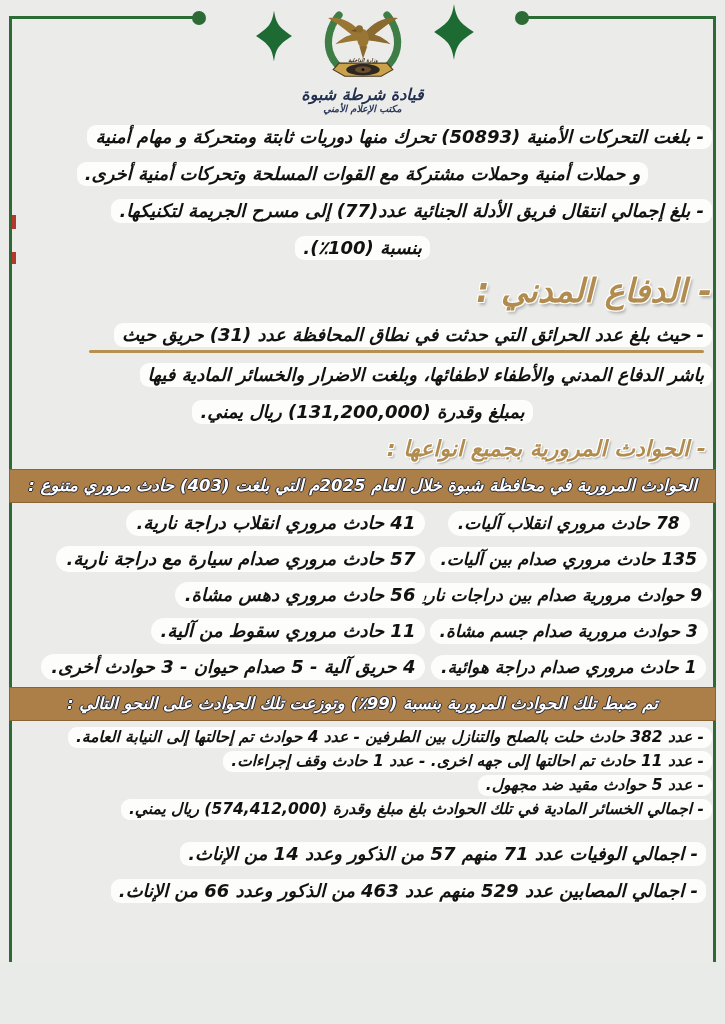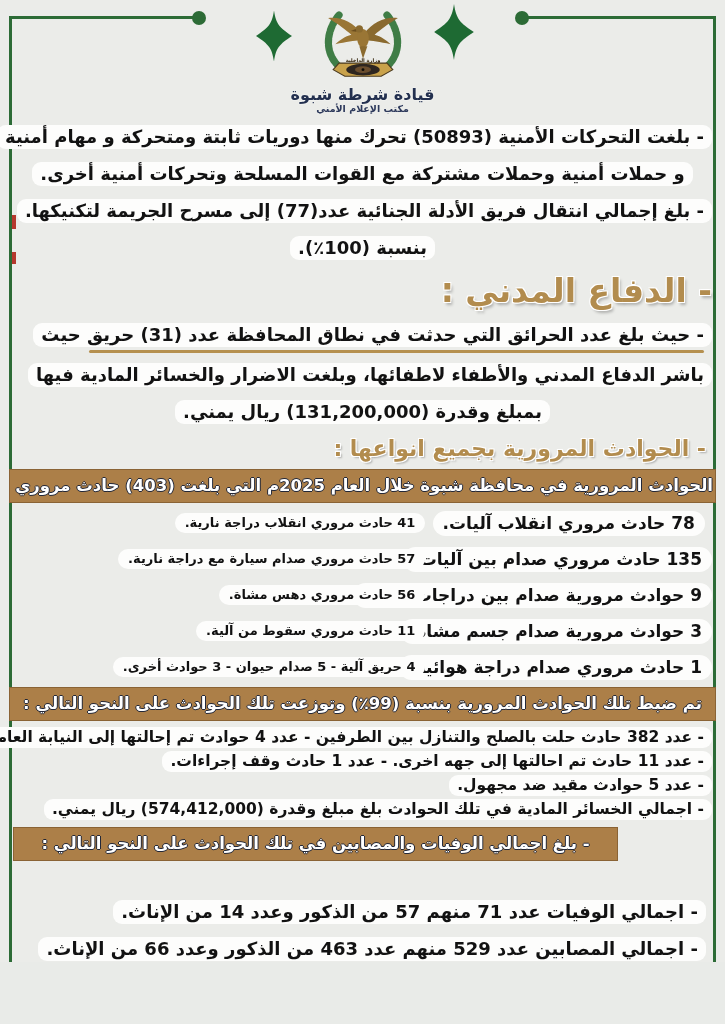--- a/index.html
+++ b/index.html
@@ -2,21 +2,21 @@
 <html lang="ar" dir="rtl"><head>
 <meta charset="utf-8">
 <style>
   * { margin:0; padding:0; box-sizing:border-box; }
   html,body { width:725px; height:1024px; }
   body {
     font-family:"DejaVu Sans", sans-serif;
     background:#e9ebe8;
     overflow:hidden;
   }
-  .page { position:relative; width:725px; height:962px; background:#ebece9; direction:rtl; }
+  .page { position:relative; width:725px; height:962px; background:#ebece9; direction:rtl;font-style:italic; }
 
   
   .frame-left  { position:absolute; left:9px;  top:16px; bottom:0; width:3px; background:#2c6b36; }
   .frame-right { position:absolute; right:9px; top:16px; bottom:0; width:3px; background:#2c6b36; }
   .frame-top-left  { position:absolute; left:9px;  top:16px; width:187px; height:3px; background:#2c6b36; }
   .frame-top-right { position:absolute; right:9px; top:16px; width:191px; height:3px; background:#2c6b36; }
   .frame-dot { position:absolute; width:14px; height:14px; border-radius:50%; background:#2c6b36; top:11px; }
   .dot-left  { left:192px; }
   .dot-right { right:196px; }
 
@@ -53,26 +53,26 @@
     margin:3px -4px 4px -4px; white-space:nowrap; overflow:hidden;
     text-shadow:-1px 0 0 #232838, 1px 0 0 #232838, 0 -1px 0 #232838, 0 1px 0 #232838;
   }
   .banner-casualties {
     margin-right:-4px; margin-left:0; width:605px; margin-top:6px;
   }
   .banner-wrap-left { direction:rtl; text-align:left; }
 
   .grid-row { display:flex; flex-direction:row; margin:4px 0; }
   .cell-right { width:41%; text-align:center; font-size:17px; line-height:32px; white-space:nowrap; }
-  .cell-left  { width:59%; text-align:right; font-size:13px; line-height:32px; white-space:nowrap; padding-left:4px; }
+  .cell-left  { width:59%; text-align:right; font-size:18px; line-height:32px; white-space:nowrap; padding-left:4px; }
   .pill { background:#fdfdfc; padding:2px 10px 3px; border-radius:13px; }
 
   .small-txt { font-size:15.5px; line-height:24px; text-align:right; white-space:nowrap; }
   .final-txt { font-size:18px; line-height:37px; text-align:right; white-space:nowrap; }
-  .final-block { margin-top:24px; padding-right:6px; }
+  .final-block { margin-top:14px; padding-right:6px; }
 
   .red-mark { position:absolute; width:4px; background:#b5382e; left:12px; }
   .red-mark-1 { top:215px; height:14px; }
   .red-mark-2 { top:252px; height:12px; }
 </style>
 </head>
 <body>
 
 <div class="page">
 
@@ -152,23 +152,20 @@
       <div class="cell-left"><span class="pill">4 حريق آلية - 5 صدام حيوان - 3 حوادث أخرى.</span></div>
     </div>
 
     <div class="banner">تم ضبط تلك الحوادث المرورية بنسبة (99٪) وتوزعت تلك الحوادث على النحو التالي :</div>
 
     <div class="small-txt"><span class="hl">- عدد 382 حادث حلت بالصلح والتنازل بين الطرفين - عدد 4 حوادث تم إحالتها إلى النيابة العامة.</span></div>
     <div class="small-txt"><span class="hl">- عدد 11 حادث تم احالتها إلى جهه اخرى. - عدد 1 حادث وقف إجراءات.</span></div>
     <div class="small-txt"><span class="hl">- عدد 5 حوادث مقيد ضد مجهول.</span></div>
     <div class="small-txt"><span class="hl">- اجمالي الخسائر المادية في تلك الحوادث بلغ مبلغ وقدرة (574,412,000) ريال يمني.</span></div>
 
-    <div class="banner-wrap-left">
-      <div class="banner banner-casualties" style="display:inline-block;">- بلغ اجمالي الوفيات والمصابين في تلك الحوادث على النحو التالي :</div>
-    </div>
 
     <div class="final-block">
       <div class="final-txt"><span class="hl">- اجمالي الوفيات عدد 71 منهم 57 من الذكور وعدد 14 من الإناث.</span></div>
       <div class="final-txt"><span class="hl">- اجمالي المصابين عدد 529 منهم عدد 463 من الذكور وعدد 66 من الإناث.</span></div>
     </div>
 
   </div>
 </div>
 
 </body></html>

